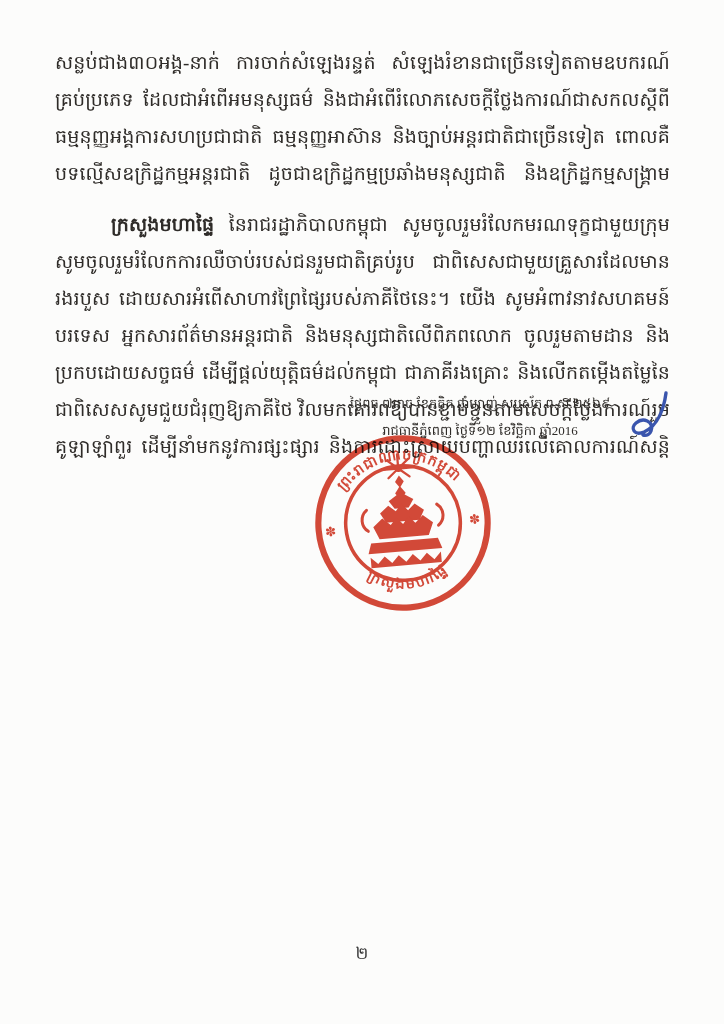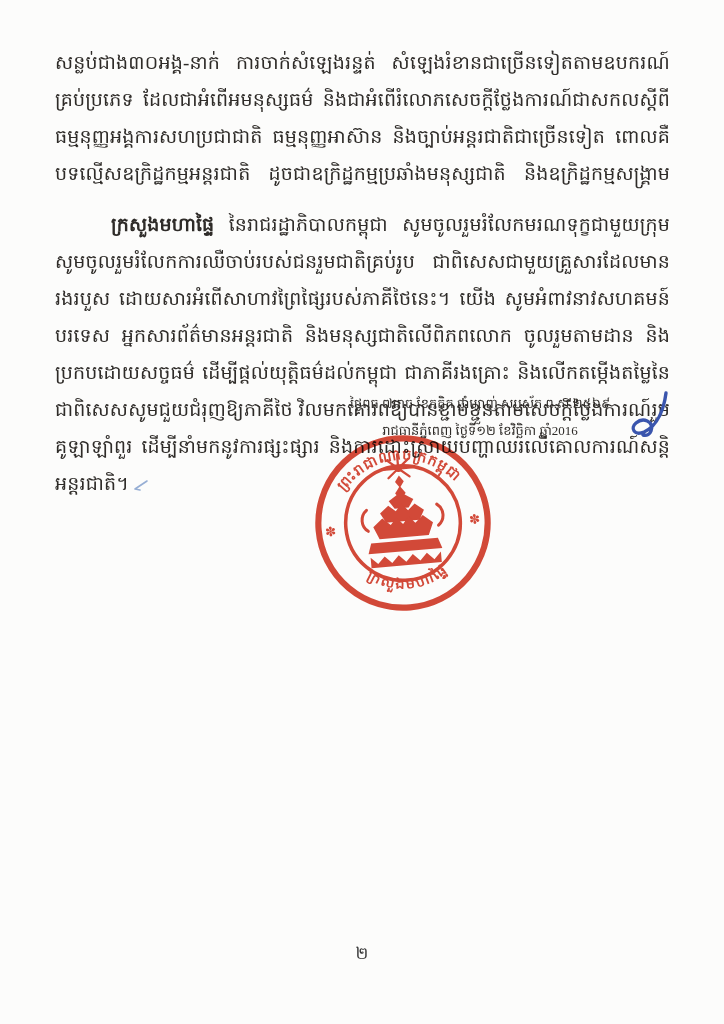--- a/index.html
+++ b/index.html
@@ -52,23 +52,20 @@
     </div>
 
     <div class="para">
       <div class="line first-indent"><span class="bold">ក្រសួងមហាផ្ទៃ</span><span> នៃរាជរដ្ឋាភិបាលកម្ពុជា សូមចូលរួមរំលែកមរណទុក្ខជាមួយក្រុមគ្រួសារសព និង</span></div>
       <div class="line">សូមចូលរួមរំលែកការឈឺចាប់របស់ជនរួមជាតិគ្រប់រូប ជាពិសេសជាមួយគ្រួសារដែលមានសមាជិក</div>
       <div class="line">រងរបួស ដោយសារអំពើសាហាវព្រៃផ្សៃរបស់ភាគីថៃនេះ។ យើង សូមអំពាវនាវសហគមន៍អន្តរជាតិ មិត្ត</div>
       <div class="line">បរទេស អ្នកសារព័ត៌មានអន្តរជាតិ និងមនុស្សជាតិលើពិភពលោក ចូលរួមតាមដាន និងធ្វើសកម្មភាព</div>
       <div class="line">ប្រកបដោយសច្ចធម៌ ដើម្បីផ្តល់យុត្តិធម៌ដល់កម្ពុជា ជាភាគីរងគ្រោះ និងលើកតម្កើងតម្លៃនៃសន្តិភាព។</div>
       <div class="line">ជាពិសេសសូមជួយជំរុញឱ្យភាគីថៃ វិលមកគោរពឱ្យបានខ្ជាប់ខ្ជួនតាមសេចក្តីថ្លែងការណ៍រួមទីក្រុង</div>
       <div class="line">គូឡាឡាំពួរ ដើម្បីនាំមកនូវការផ្សះផ្សារ និងការដោះស្រាយបញ្ហាឈរលើគោលការណ៍សន្តិវិធី និងច្បាប់</div>
-      <div class="line short"><span>អន្តរជាតិ។</span><svg class="pen-tick" width="18" height="14" viewBox="0 0 18 14">
-            <polyline points="16,2 4,10 9,11" fill="none" stroke="#96aed4" stroke-width="1.6" stroke-linecap="round" stroke-linejoin="round"></polyline>
-          </svg></div>
     </div>
 
   </div>
 
   <div class="date-block">
     <div>ថ្ងៃពុធ ៧រោច ខែកត្តិក ឆ្នាំម្សាញ់ សប្តស័ក ព.ស.២៥៦៩</div>
     <div>រាជធានីភ្នំពេញ ថ្ងៃទី១២ ខែវិច្ឆិកា ឆ្នាំ2016</div>
   </div>
 
   <svg class="paraph" viewBox="0 0 44 50">

